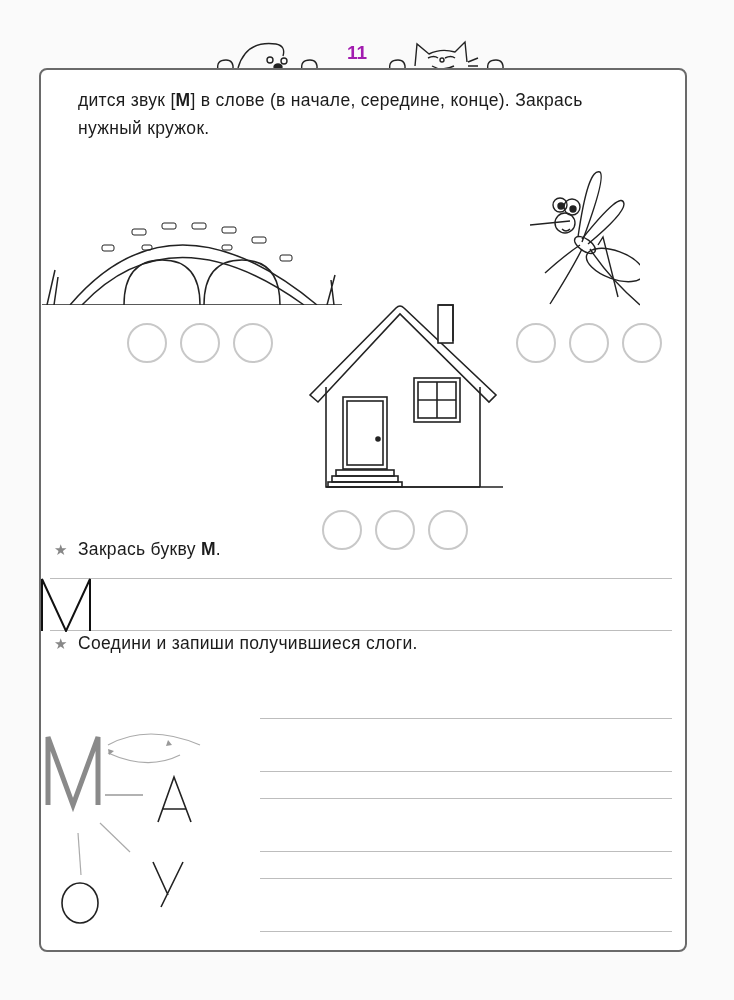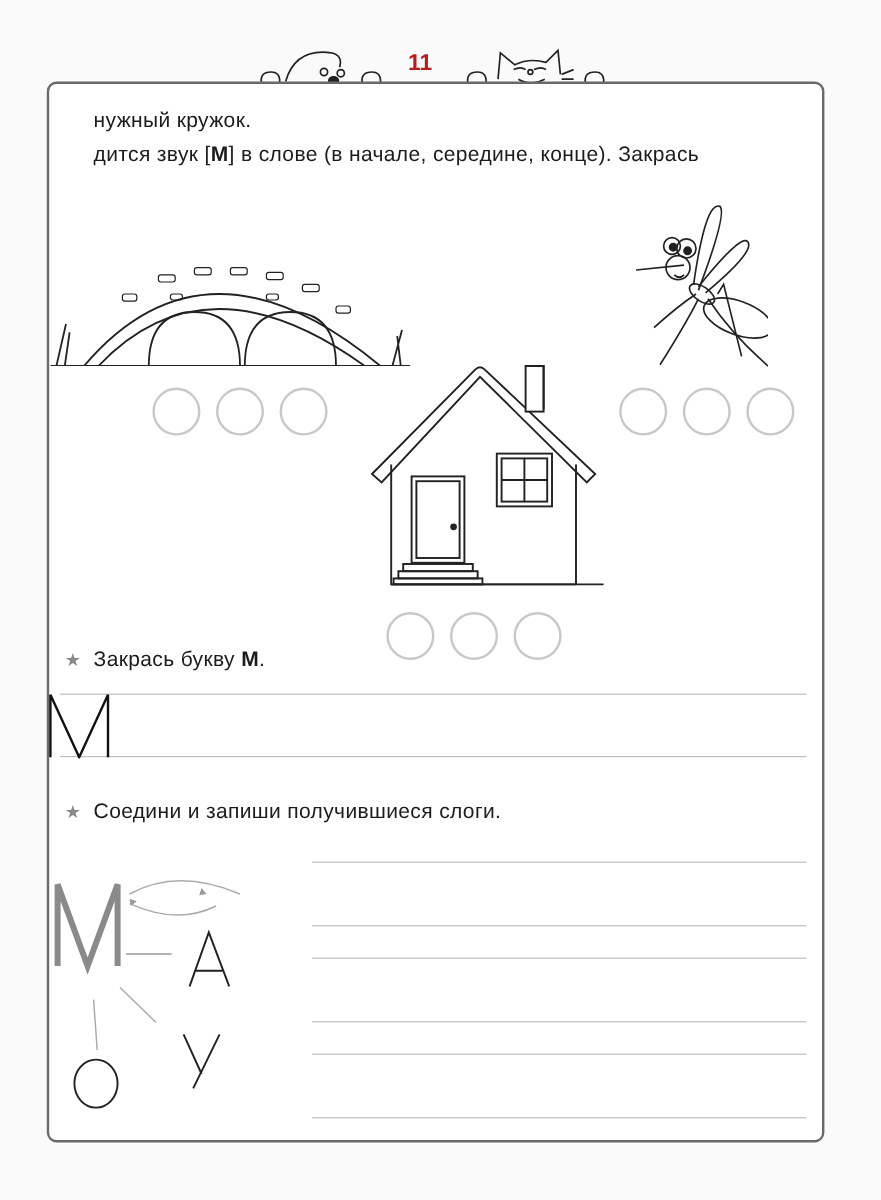--- a/index.html
+++ b/index.html
@@ -1,18 +1,18 @@
 <!DOCTYPE html>
 <html><head>
 <meta charset="utf-8">
 <style>
   html,body{margin:0;padding:0;}
   body{width:734px;height:1000px;background:#fafafa;position:relative;overflow:hidden;font-family:"Liberation Sans","DejaVu Sans",sans-serif;color:#1a1a1a;}
   .frame{position:absolute;left:39px;top:68px;width:648px;height:884px;border:2px solid #6a6a6a;border-radius:8px;background:#fff;box-sizing:border-box;}
-  .page-num{position:absolute;left:340px;top:42px;width:34px;font-weight:bold;font-size:19px;color:#b91c1c;}
+  .page-num{position:absolute;left:340px;top:42px;width:34px;text-align:center;font-weight:bold;font-size:19px;color:#a21caf;}
   .mascots{position:absolute;left:200px;top:10px;}
   .task{position:absolute;left:54px;font-size:17.5px;line-height:28px;letter-spacing:0.3px;color:#1c1c1c;}
   .task .star{color:#888;font-size:15px;margin-right:10px;display:inline-block;width:14px;}
   .task .txt{display:inline;}
   .task .indent{padding-left:24px;}
   .circles{position:absolute;display:flex;gap:13px;}
   .circle{width:40px;height:40px;border:2px solid #c8c8c8;border-radius:50%;box-sizing:border-box;cursor:pointer;}
   .hline{position:absolute;height:0;border-top:1.5px solid #bdbdbd;}
   .art{position:absolute;}
   .letter-M{position:absolute;left:40px;top:577px;}
@@ -41,22 +41,22 @@
     <path d="M232 56 q10 6 22 0"></path>
     <path d="M268 52 l10 -4 M268 56 l10 0"></path>
     <path d="M288 60 q-2 -10 8 -10 q8 0 7 10"></path>
   </g>
 </svg>
 <div class="page-num">11</div>
 
 <div class="frame"></div>
 
 <div class="task" style="top:86px;width:640px;">
+  <div class="indent"><span>дится звук [</span><b>М</b><span>] в слове (в начале, середине, конце). Закрась</span></div>
   <div class="indent"><span>нужный кружок.</span></div>
-  <div class="indent"><span>дится звук [</span><b>М</b><span>] в слове (в начале, середине, конце). Закрась</span></div>
 </div>
 
 <svg class="art" style="left:42px;top:205px;" width="300" height="100" viewBox="0 0 300 100">
   <g fill="none" stroke="#222" stroke-width="1.5">
     <path d="M28 100 Q130 -20 275 100"></path>
     <path d="M40 100 Q130 5 262 100"></path>
     <path d="M82 100 Q82 55 120 55 Q158 55 158 100"></path>
     <path d="M162 100 Q162 55 200 55 Q238 55 238 100"></path>
     <line x1="0" y1="100" x2="300" y2="100"></line>
     <path d="M5 100 l8 -35 M12 100 l4 -28 M285 100 l8 -30 M292 100 l-3 -25"></path>
@@ -133,21 +133,21 @@
 <div class="task" style="top:535px;">
   <span class="star">★</span><span>Закрась букву </span><b>М</b><span>.</span>
 </div>
 <div class="hline" style="left:50px;top:578px;width:622px;"></div>
 <div class="hline" style="left:50px;top:630px;width:622px;"></div>
 <div style="position:absolute;left:100px;top:579px;width:570px;height:50px;"></div>
 <svg class="letter-M" width="60" height="55" viewBox="0 0 60 55">
   <path d="M2 54 V2 L26 54 L50 2 V54" fill="none" stroke="#111" stroke-width="2"></path>
 </svg>
 
-<div class="task" style="top:662px;">
+<div class="task" style="top:629px;">
   <span class="star">★</span><span>Соедини и запиши получившиеся слоги.</span>
 </div>
 
 <svg class="art" style="left:40px;top:725px;" width="170" height="200" viewBox="0 0 170 200">
   <path d="M8 80 V12 L33 80 L58 12 V80" fill="none" stroke="#8a8a8a" stroke-width="5"></path>
   <path d="M80 20 q40 -22 92 0" fill="none" stroke="#aaa" stroke-width="1.2" transform="translate(-12 0)"></path>
   <path d="M140 15 l4 5 l-6 1" fill="#999" transform="translate(-12 0)"></path>
   <path d="M80 28 q40 18 72 2" fill="none" stroke="#aaa" stroke-width="1.2" transform="translate(-12 0)"></path>
   <path d="M80 24 l6 2 l-5 4" fill="#999" transform="translate(-12 0)"></path>
   <line x1="65" y1="70" x2="103" y2="70" stroke="#999" stroke-width="1.3"></line>

